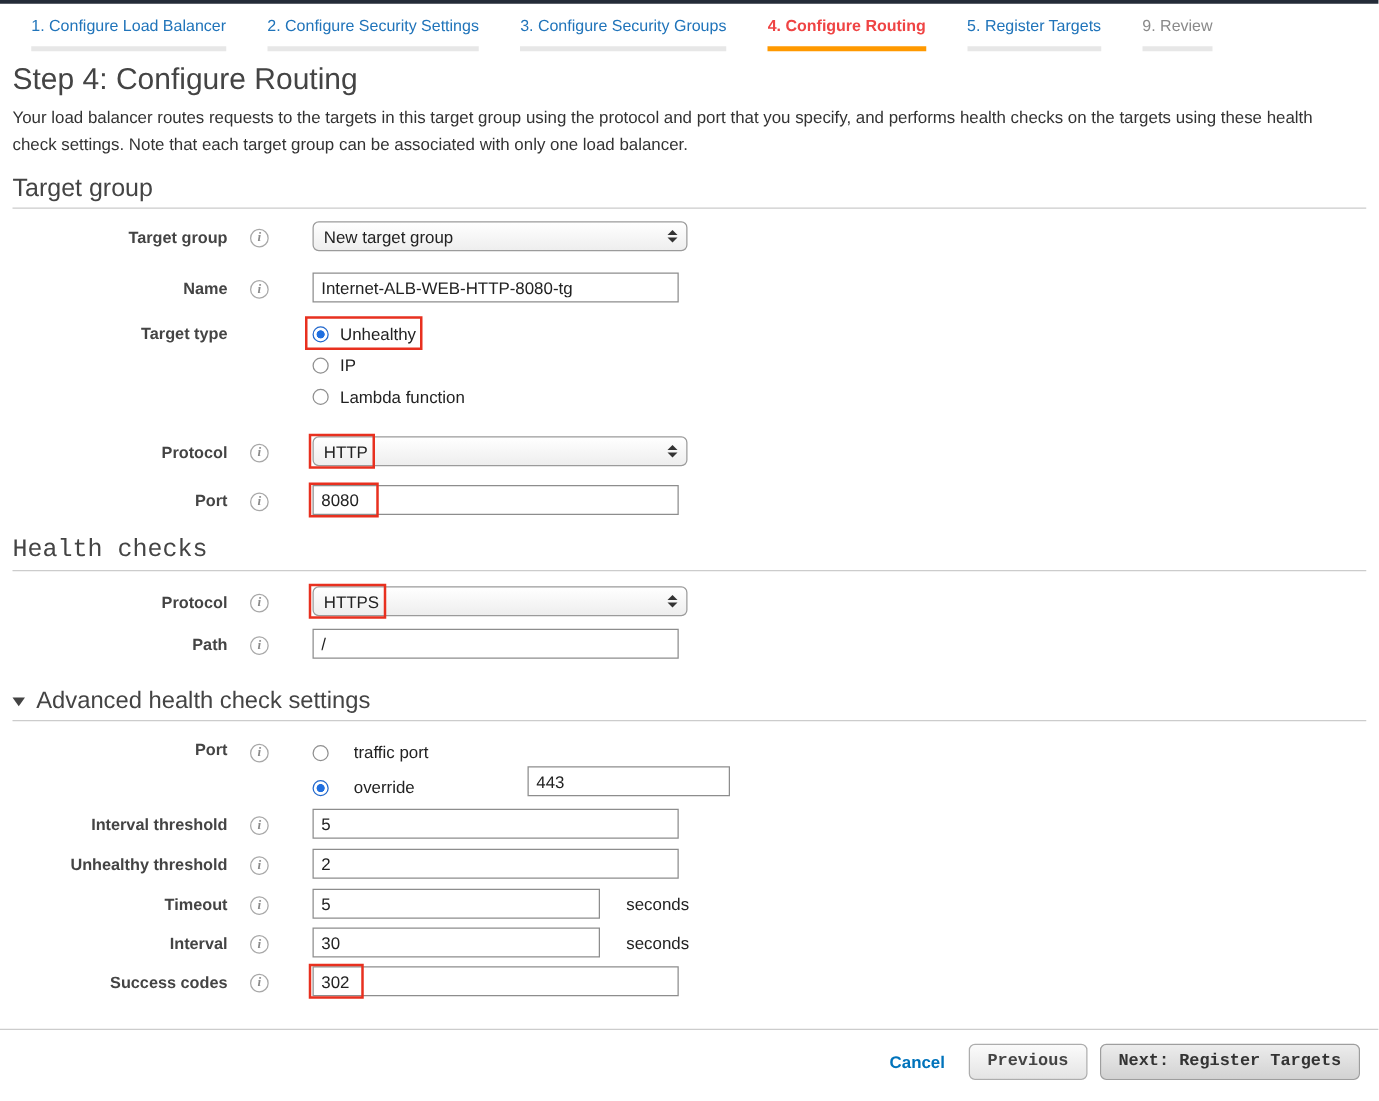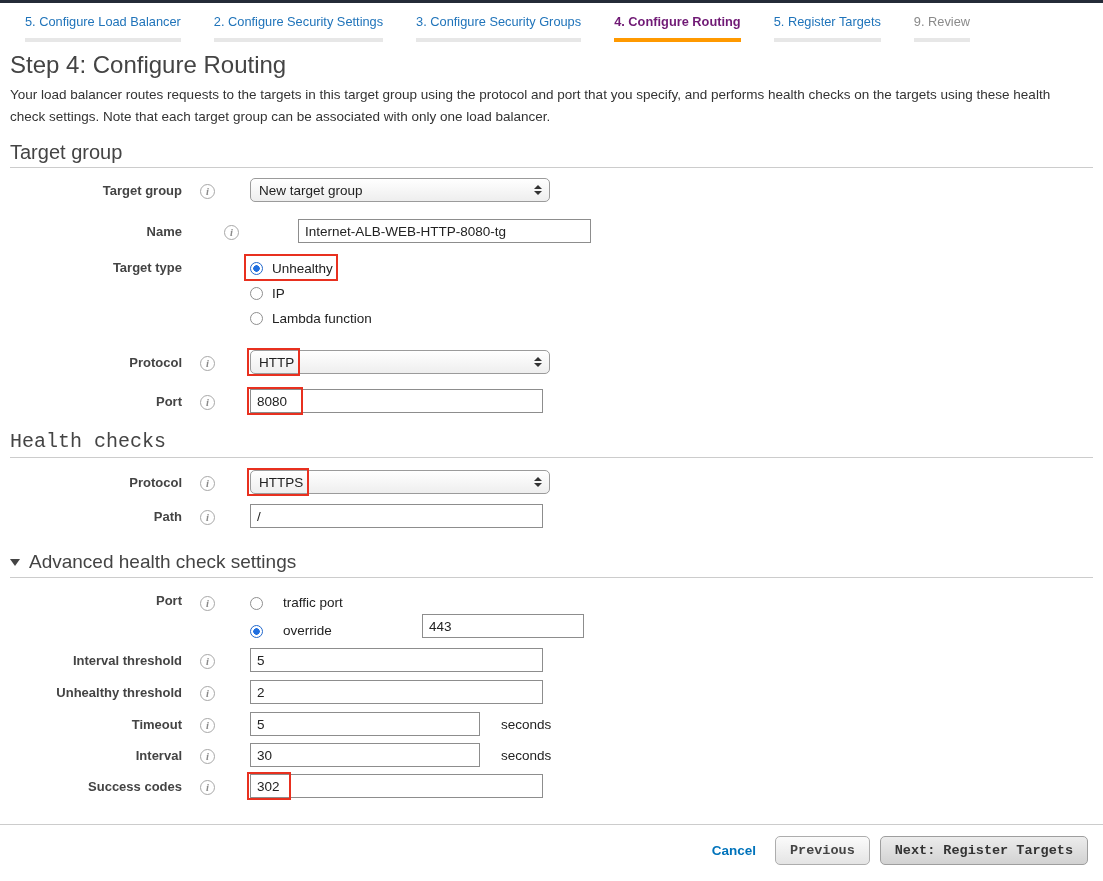--- a/index.html
+++ b/index.html
@@ -3,21 +3,21 @@
 <meta charset="utf-8">
 <style>
   html,body{margin:0;padding:0;background:#fff;}
   body{font-family:"Liberation Sans",sans-serif;color:#222;}
   .page{position:relative;width:1103px;height:881px;background:#fff;overflow:hidden;}
   .topbar{height:3px;background:#242b38;}
   
   .tabs{padding:9px 0 0 25px;white-space:nowrap;}
   .tab{display:inline-block;margin-right:33px;padding-bottom:9px;border-bottom:4px solid #e7e7e7;font-size:12.8px;cursor:pointer;}
   .tab.link{color:#2074ba;}
-  .tab.active{color:#701a75;font-weight:bold;border-bottom-color:#ff9900;cursor:default;}
+  .tab.active{color:#ef4444;font-weight:bold;border-bottom-color:#ff9900;cursor:default;}
   .tab.disabled{color:#8a8a8a;cursor:default;}
   
   .main{padding:0 10px;}
   h1{margin:8px 0 0;font-size:24px;font-weight:400;color:#444;line-height:30px;}
   .desc{margin:4px 0 0;font-size:13.5px;line-height:21.5px;color:#333;max-width:1060px;}
   h2{margin:13px 0 0;font-size:20px;font-weight:400;color:#444;line-height:24px;}
   h2.hc{margin-top:17px;font-family:Liberation Mono, monospace;}
   .hr{height:0;border-top:1px solid #ccc;margin-top:3px;}
   .adv-head{margin-top:22px;display:flex;align-items:center;gap:9px;font-size:19px;color:#444;line-height:23px;cursor:pointer;width:max-content;}
   .tri{width:0;height:0;border-left:5.5px solid transparent;border-right:5.5px solid transparent;border-top:7px solid #444;margin-top:2px;}
@@ -47,38 +47,38 @@
   .rlbl-fixed{width:119px;}
   .unit{margin-left:21px;font-size:13.5px;color:#222;}
   
   .hl{position:absolute;border:2px solid #e8301f;pointer-events:none;z-index:2;box-sizing:border-box;}
   .hl-instance{left:-6px;top:-3px;width:94px;height:27px;}
   .hl-http{left:-3px;top:-2px;width:53px;height:28px;}
   .hl-8080{left:-3px;top:-2px;width:56px;height:28px;}
   .hl-https{left:-3px;top:-2px;width:62px;height:28px;}
   .hl-302{left:-3px;top:-2px;width:44px;height:28px;}
   
-  .mt10{margin-top:10px;} .mt17{margin-top:17px;gap:24px;} .mt14{margin-top:14px;} .mt18{margin-top:18px;}
+  .mt10{margin-top:10px;} .mt17{margin-top:17px;} .mt14{margin-top:14px;} .mt18{margin-top:18px;}
   .mt15{margin-top:15px;} .mt12{margin-top:12px;} .mt8{margin-top:8px;} .mt7{margin-top:7px;}
   
   .footer-hr{border-top:1px solid #ccc;margin-top:26px;}
   .footer-row{display:flex;justify-content:flex-end;align-items:center;padding:11px 15px 0 0;gap:10px;}
   .cancel{color:#0073bb;font-size:13.5px;font-weight:bold;cursor:pointer;margin-right:9px;}
   .btn{font-family:Liberation Mono, monospace;font-size:13.5px;font-weight:bold;color:#444;border-radius:5px;padding:6px 14px;cursor:pointer;}
   .btn.prev{background:linear-gradient(#fbfbfb,#e4e4e4);border:1px solid #adadad;}
   .btn.next{background:linear-gradient(#ececec,#d2d2d2);border:1px solid #9e9e9e;color:#333;}
 </style>
 </head>
 <body>
 
 <div class="page">
   <div class="topbar"></div>
 
   <div class="tabs">
-    <span class="tab link">5. Configure Load Balancer</span><span class="tab link">2. Configure Security Settings</span><span class="tab link">3. Configure Security Groups</span><span class="tab active">4. Configure Routing</span><span class="tab link">5. Register Targets</span><span class="tab disabled">9. Review</span>
+    <span class="tab link">1. Configure Load Balancer</span><span class="tab link">2. Configure Security Settings</span><span class="tab link">3. Configure Security Groups</span><span class="tab active">4. Configure Routing</span><span class="tab link">5. Register Targets</span><span class="tab disabled">9. Review</span>
   </div>
 
   <div class="main">
     <h1>Step 4: Configure Routing</h1>
     <p class="desc">Your load balancer routes requests to the targets in this target group using the protocol and port that you specify, and performs health checks on the targets using these health check settings. Note that each target group can be associated with only one load balancer.</p>
 
     <h2>Target group</h2>
     <div class="hr"></div>
 
     <div class="row mt10">

